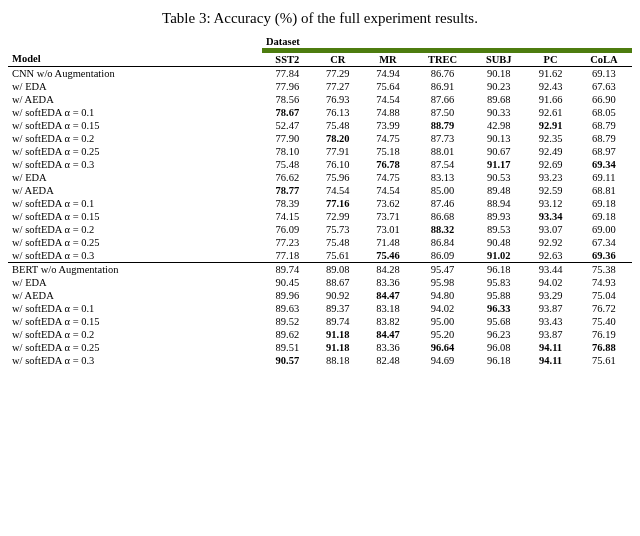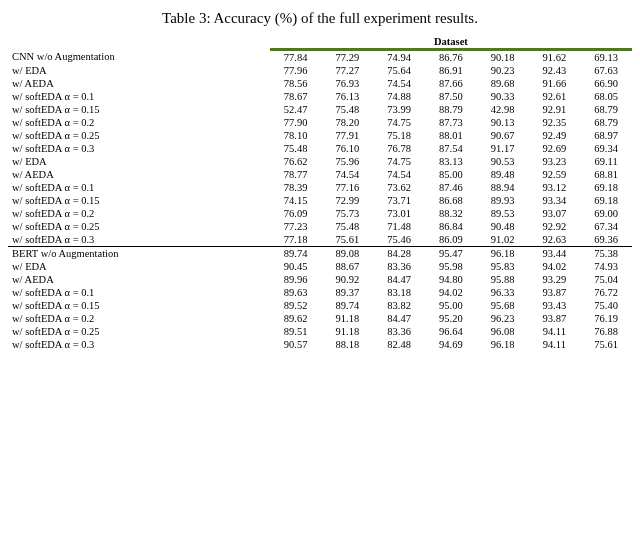--- a/index.html
+++ b/index.html
@@ -25,42 +25,53 @@
       padding: 1px 4px;
       text-align: center;
       font-size: 10.5px;
       white-space: nowrap;
     }
     td:first-child, th:first-child {
       text-align: left;
       min-width: 160px;
     }
     .header-dataset {
-      text-align: center;
-      border-bottom: 3px solid #4d7c0f;
+      text-align: left;
+      border-bottom: 5px solid #4d7c0f;
     }
     .header-row th {
       border-bottom: 1px solid #000;
     }
     .section-border td {
       border-top: 1px solid #000;
     }
-    .bold { font-weight: normal; }
+    .bold { font-weight: bold; }
   </style>
 </head>
 <body>
 
 <p class="table-caption">Table 3: Accuracy (%) of the full experiment results.</p>
 
 <table>
   <thead>
     <tr>
       <th></th>
       <th colspan="7" class="header-dataset">Dataset</th>
     </tr>
+    <tr class="header-row">
+      <th>Model</th>
+
+    <th>SST2</th>
+        <th>CR</th>
+        <th>MR</th>
+        <th>TREC</th>
+        <th>SUBJ</th>
+        <th>PC</th>
+        <th>CoLA</th>
+      </tr>
   </thead>
   <tbody id="table-body">
   <tr>
         <td>CNN w/o Augmentation</td>
         <td>77.84</td>
         <td>77.29</td>
         <td>74.94</td>
         <td>86.76</td>
         <td>90.18</td>
         <td>91.62</td>

